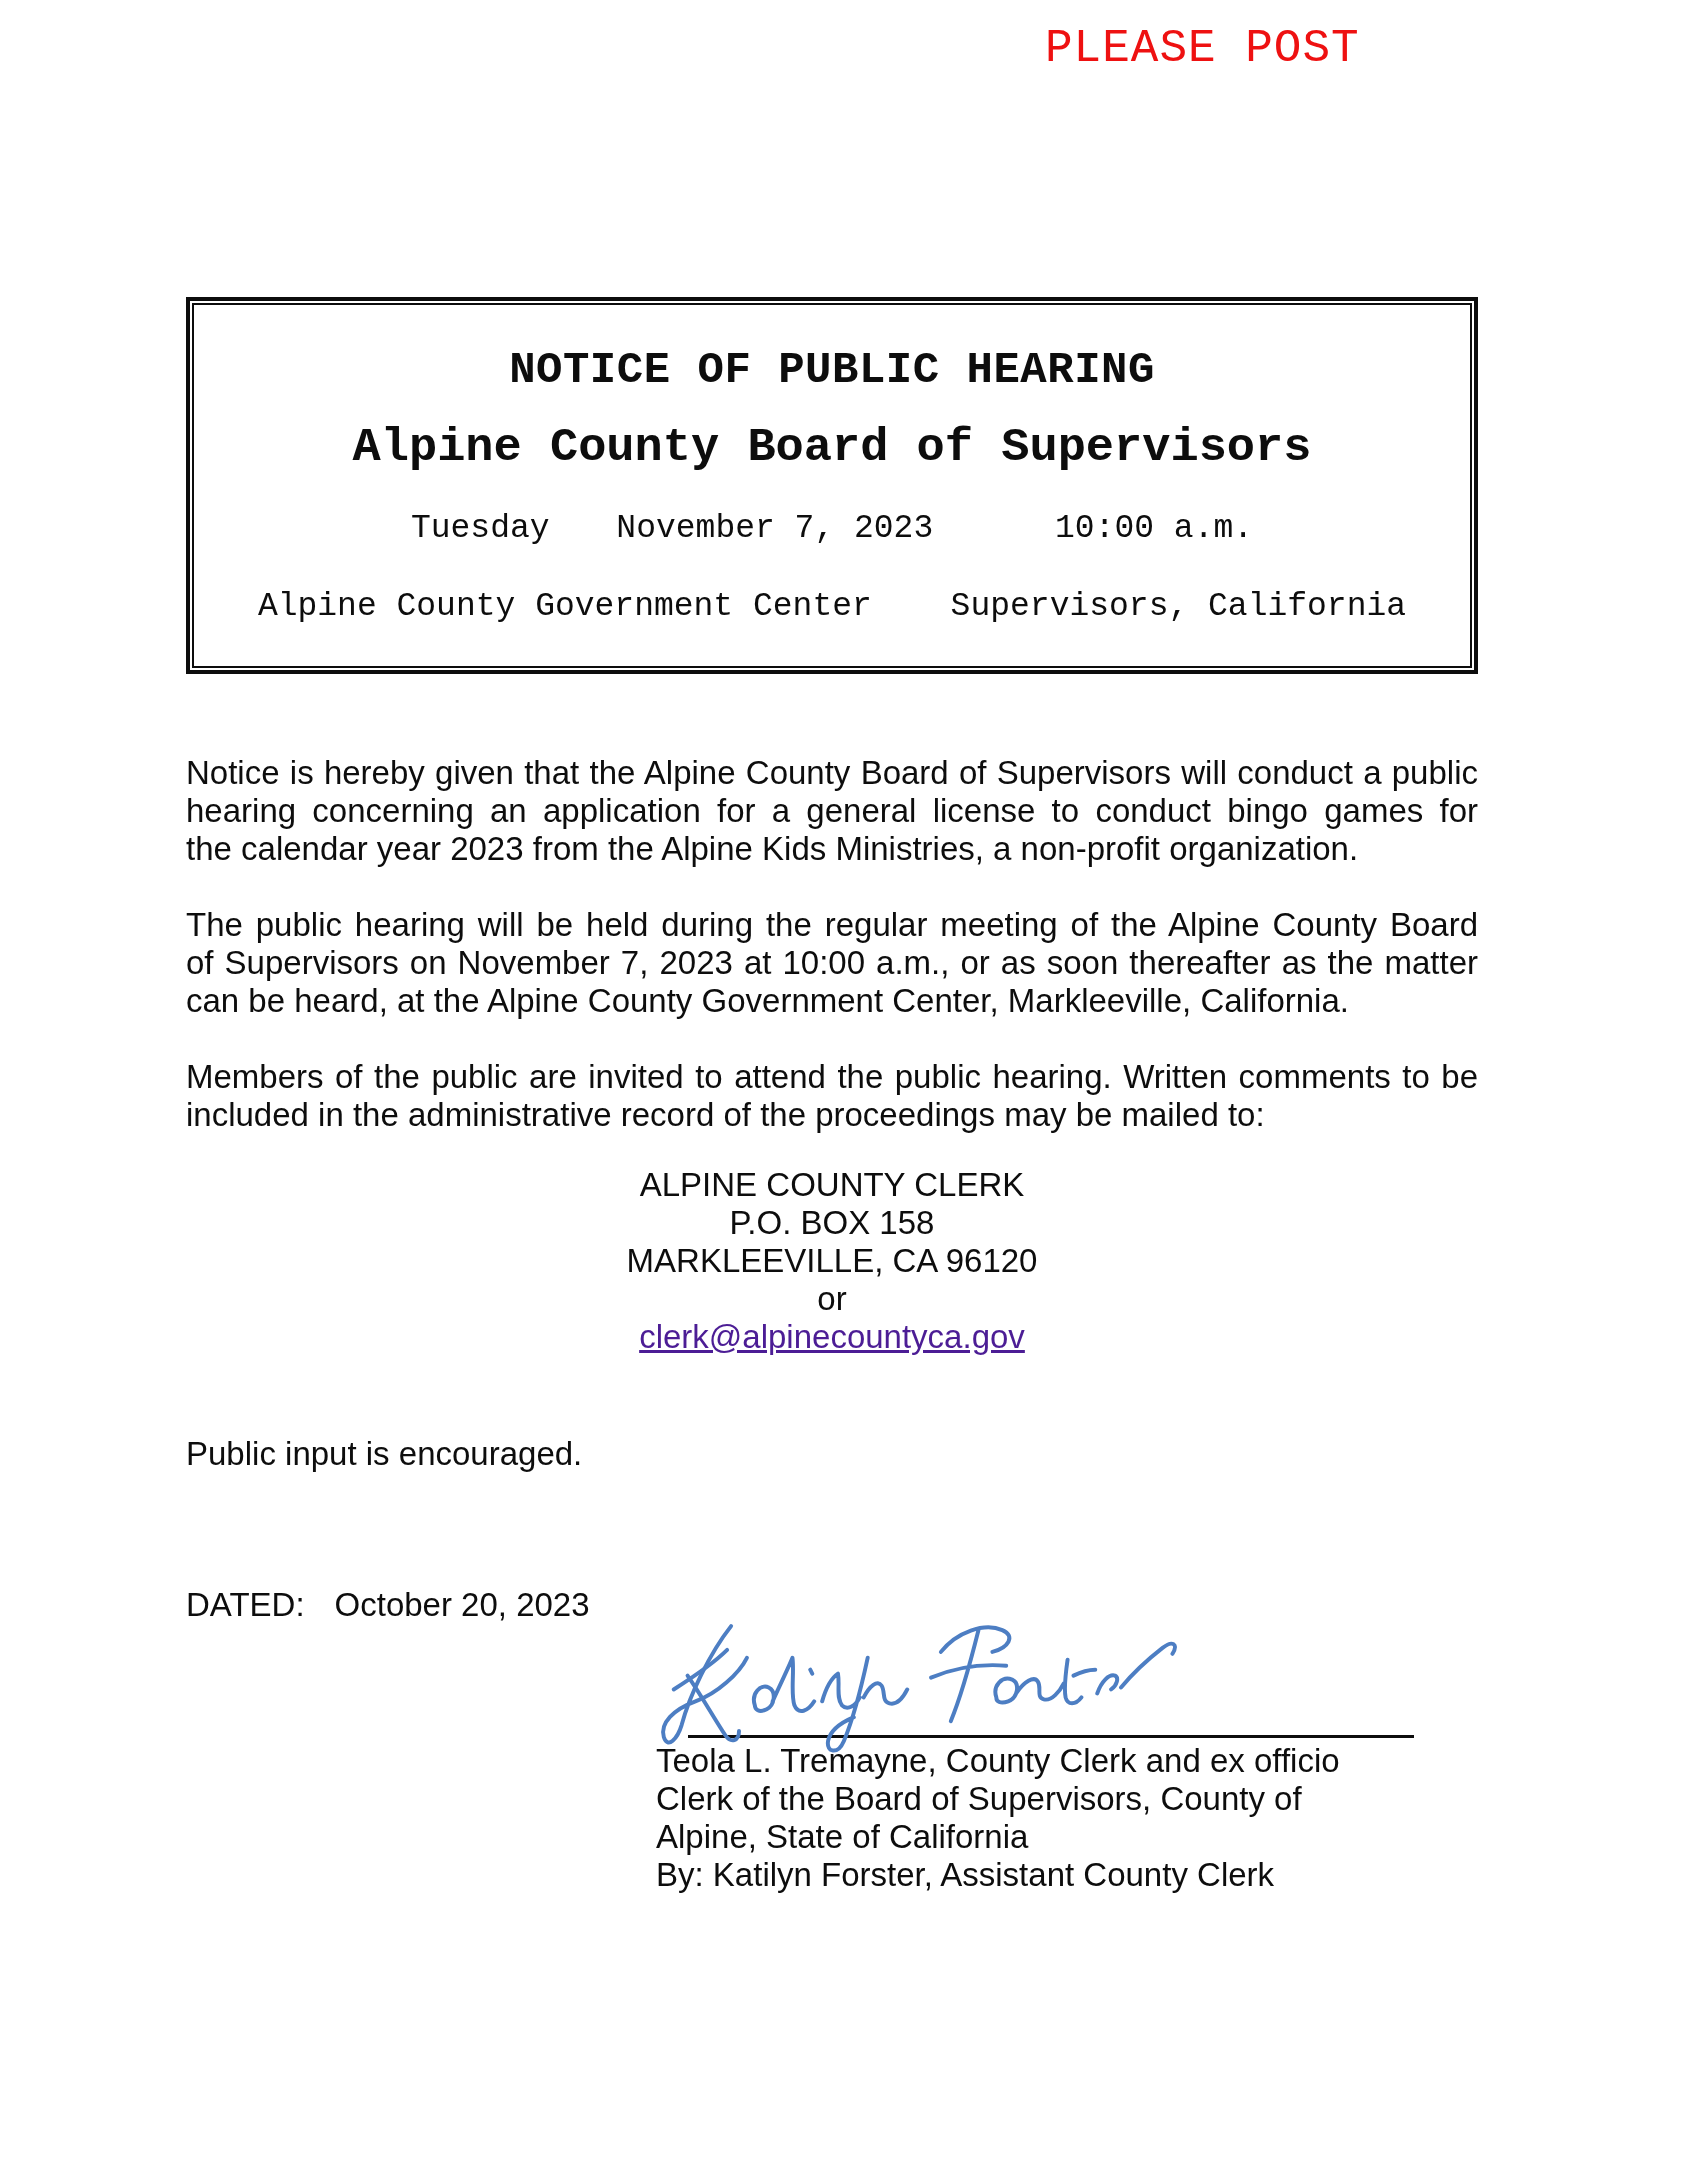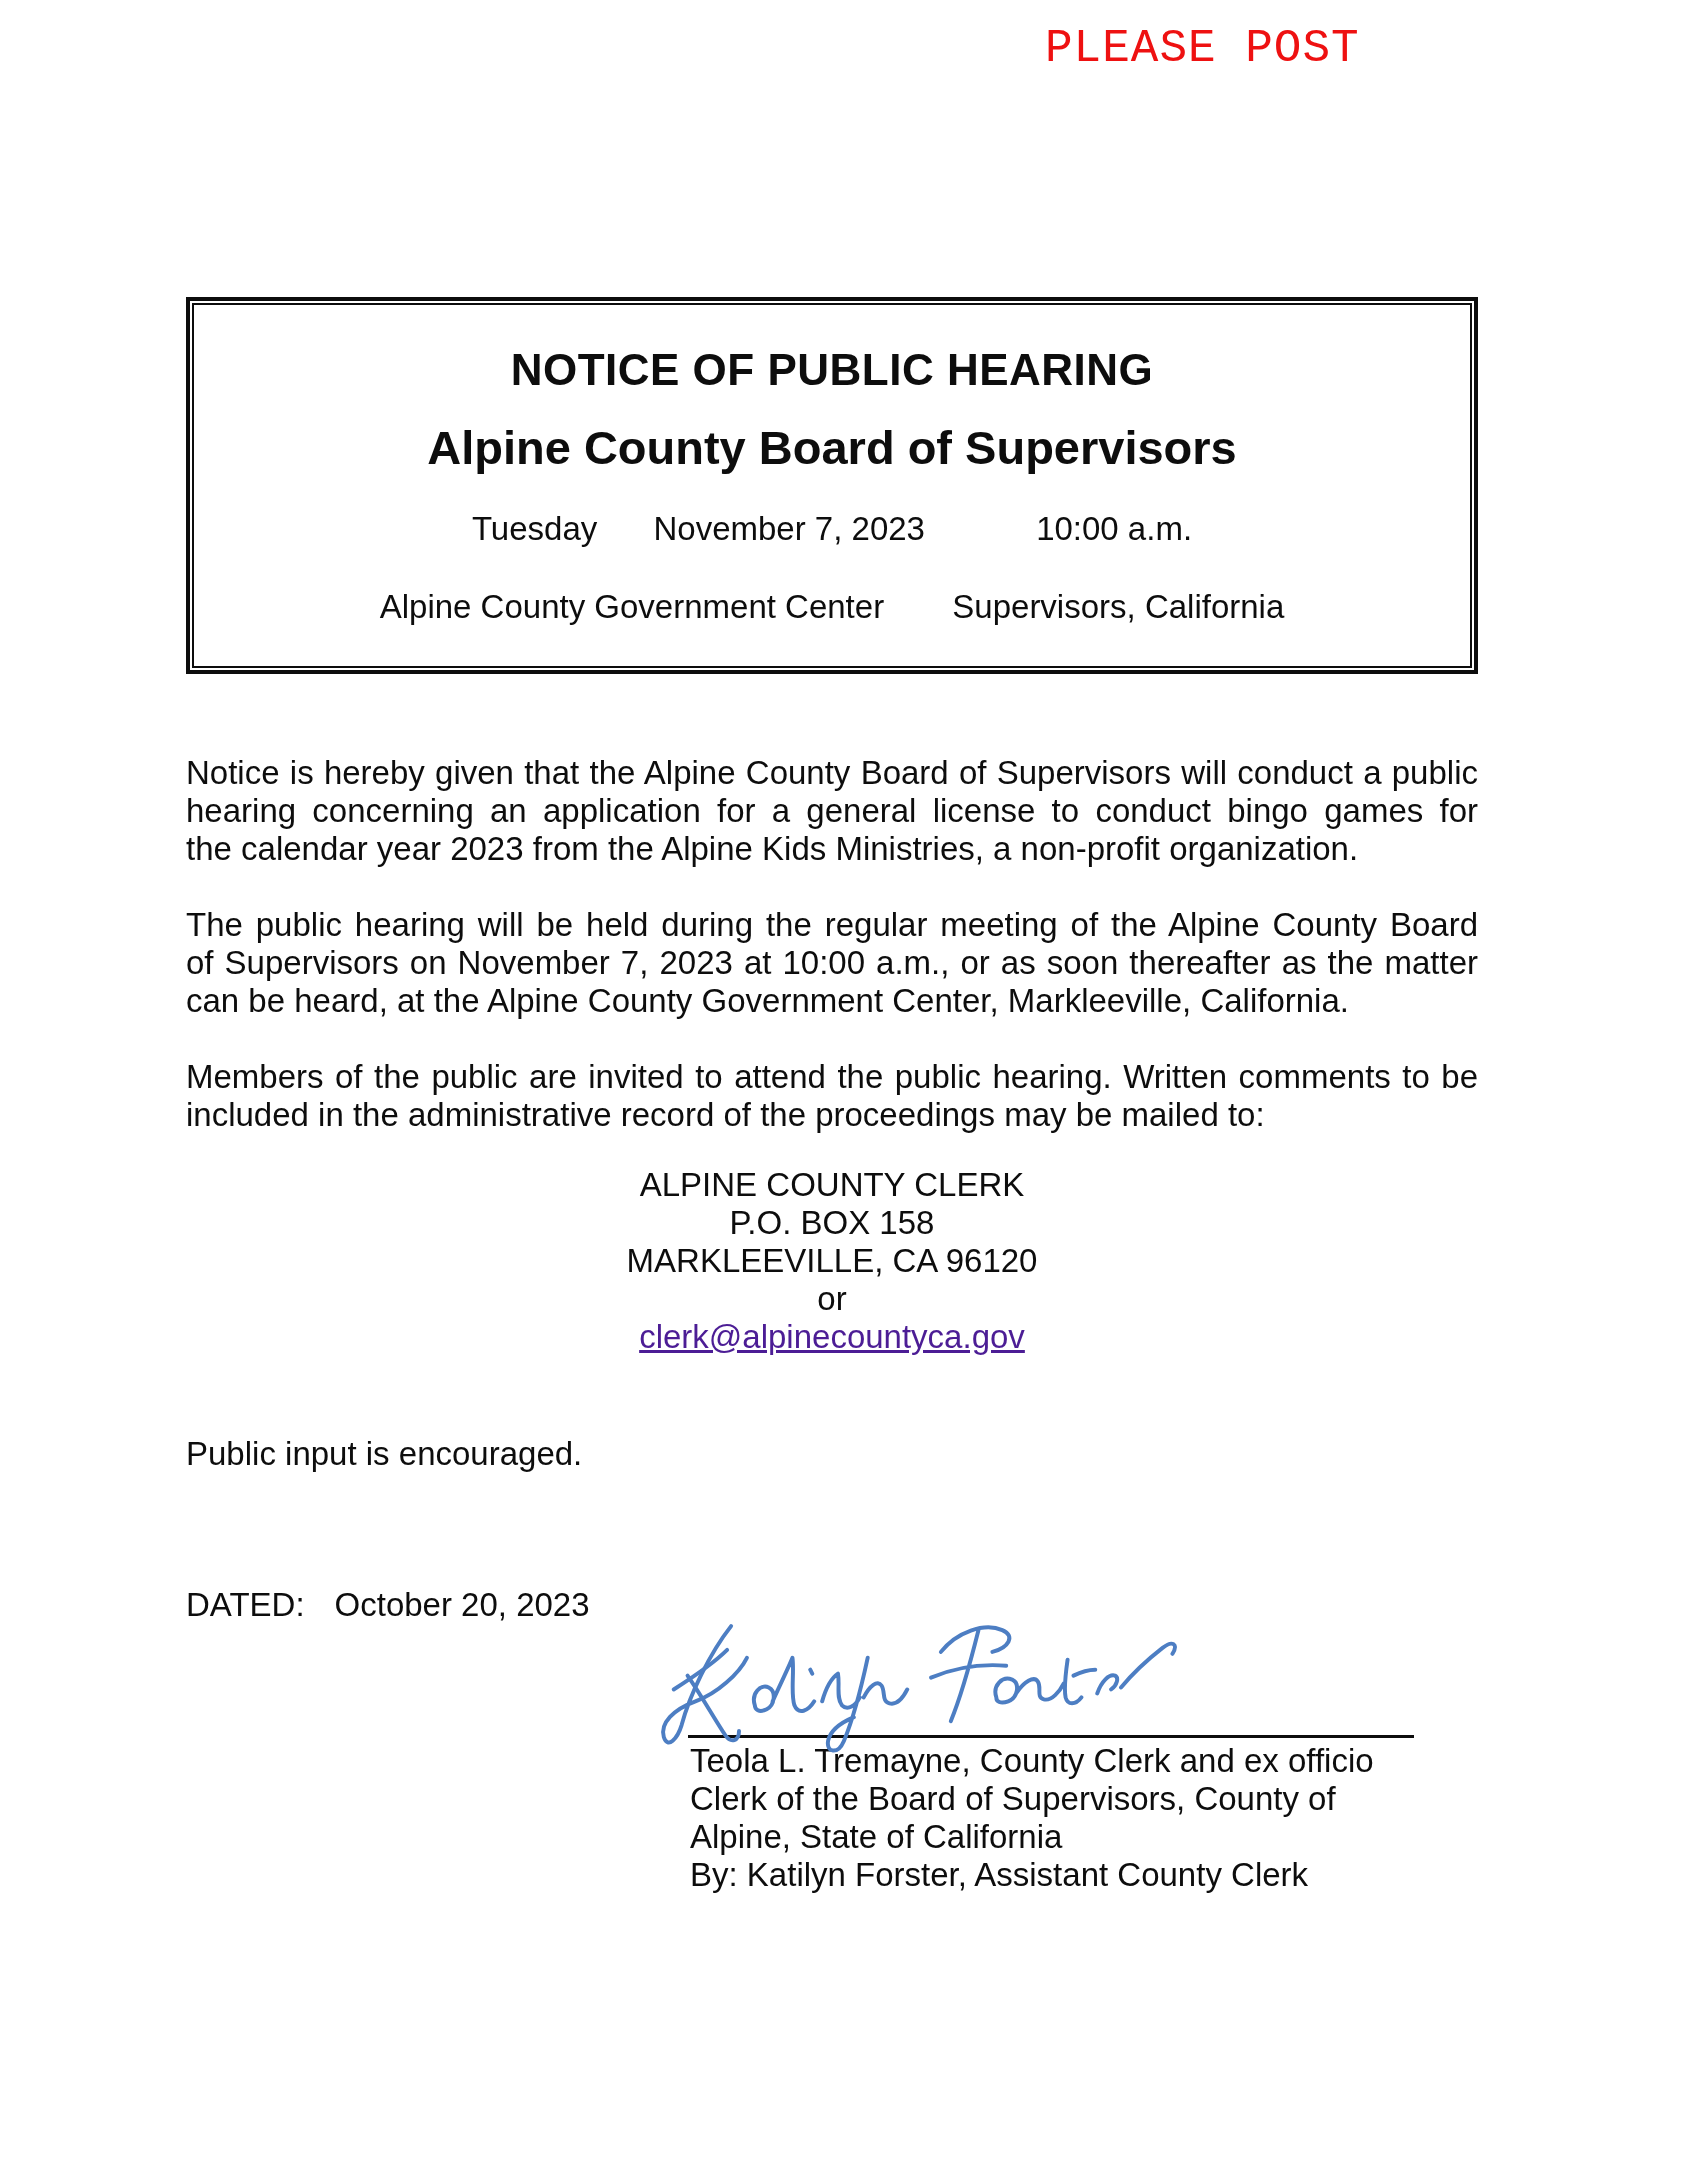--- a/index.html
+++ b/index.html
@@ -34,20 +34,21 @@
     width: 1292px;
     height: 377px;
     border: 4px solid #0d0d0d;
     box-sizing: border-box;
   }
   .notice-box-inner {
     position: absolute;
     inset: 2px;
     border: 2px solid #0d0d0d;
     text-align: center;
+    font-family: Liberation Mono, monospace;
   }
   .notice-title {
     margin-top: 40px;
     font-size: 44px;
     font-weight: bold;
     line-height: 50px;
     letter-spacing: 0.5px;
   }
   .notice-subtitle {
     margin-top: 31px;
@@ -124,21 +125,21 @@
   .signature-rule {
     position: absolute;
     left: 688px;
     top: 1735px;
     width: 726px;
     border-top: 3px solid #0d0d0d;
     z-index: 1;
   }
   .signature-block {
     position: absolute;
-    left: 690px;
+    left: 656px;
     top: 1742px;
     width: 733px;
     font-size: 33px;
     line-height: 38px;
   }
 </style>
 </head>
 <body>
 
 <div class="page">

